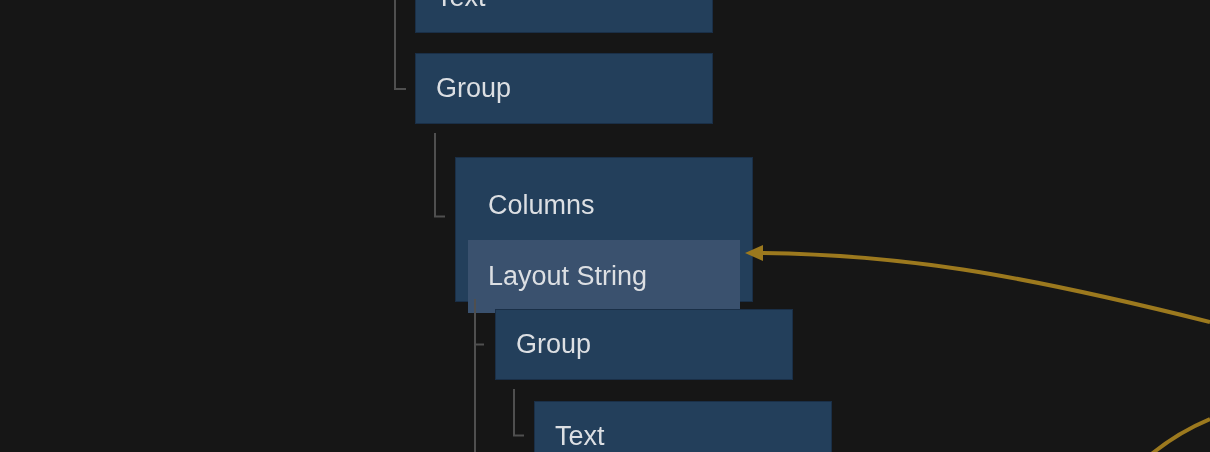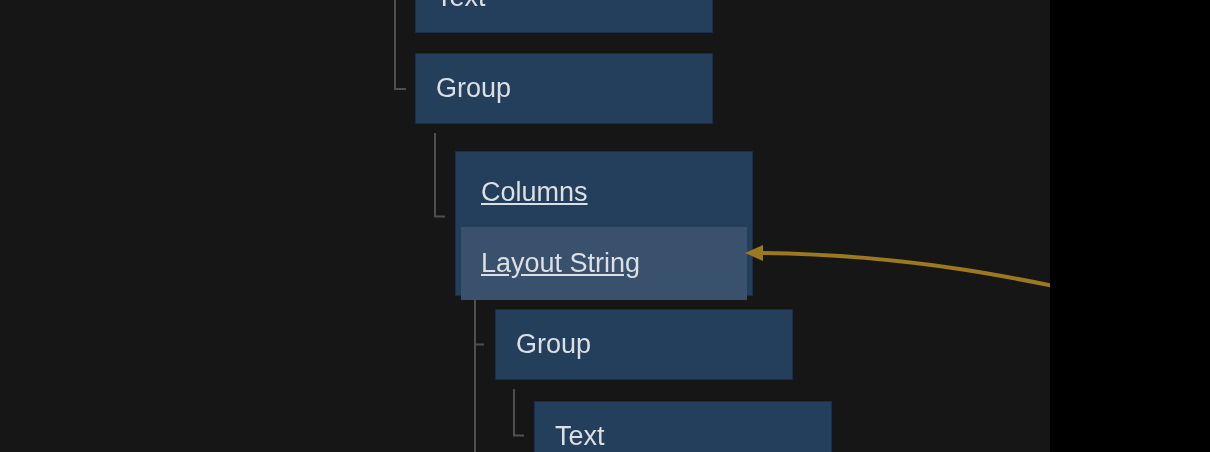--- a/index.html
+++ b/index.html
@@ -1,18 +1,18 @@
 <!DOCTYPE html>
 <html style="--background: #161616; --node-fill: #233f5b; --node-highlight-fill: #3a516e; --node-border: #1a2f47; --text: #dcdfe3; --tree-line: #4f4f4f; --wire: #9c791e;"><head>
 <meta charset="utf-8">
 <style>
   html,body{margin:0;padding:0;background:#000;}
   .canvas{
     position:relative;
-    width:1050px;height:452px;
+    width:1210px;height:452px;
     overflow:hidden;
     background:var(--background,#161616);
     font-family:"Liberation Sans","DejaVu Sans",sans-serif;
   }
   .overlay{
     position:absolute;left:0;top:0;width:1210px;height:452px;
     z-index:3;pointer-events:none;
   }
   .tree-line{stroke:var(--tree-line,#4f4f4f);stroke-width:2;fill:none;}
   .wire{stroke:var(--wire,#9c791e);stroke-width:4;fill:none;}
@@ -28,21 +28,21 @@
     z-index:2;
     cursor:default;
   }
   .node.single{
     height:71px;
     display:flex;align-items:center;
     padding:0 20px;
   }
   .node-text-top{left:415px;top:-38px;}
   .node-group-1{left:415px;top:53px;}
-  .node-columns{left:455px;top:151px;height:145px;padding:5px;text-decoration:underline;}
+  .node-columns{left:455px;top:157px;height:145px;padding:12px;}
   .node-group-2{left:495px;top:309px;}
   .node-text-bottom{left:534px;top:401px;}
   .node-row{
     box-sizing:border-box;
     display:flex;align-items:center;
     padding:0 20px;
   }
   .node-row.header{height:70px;}
   .node-row.field{
     height:73px;

